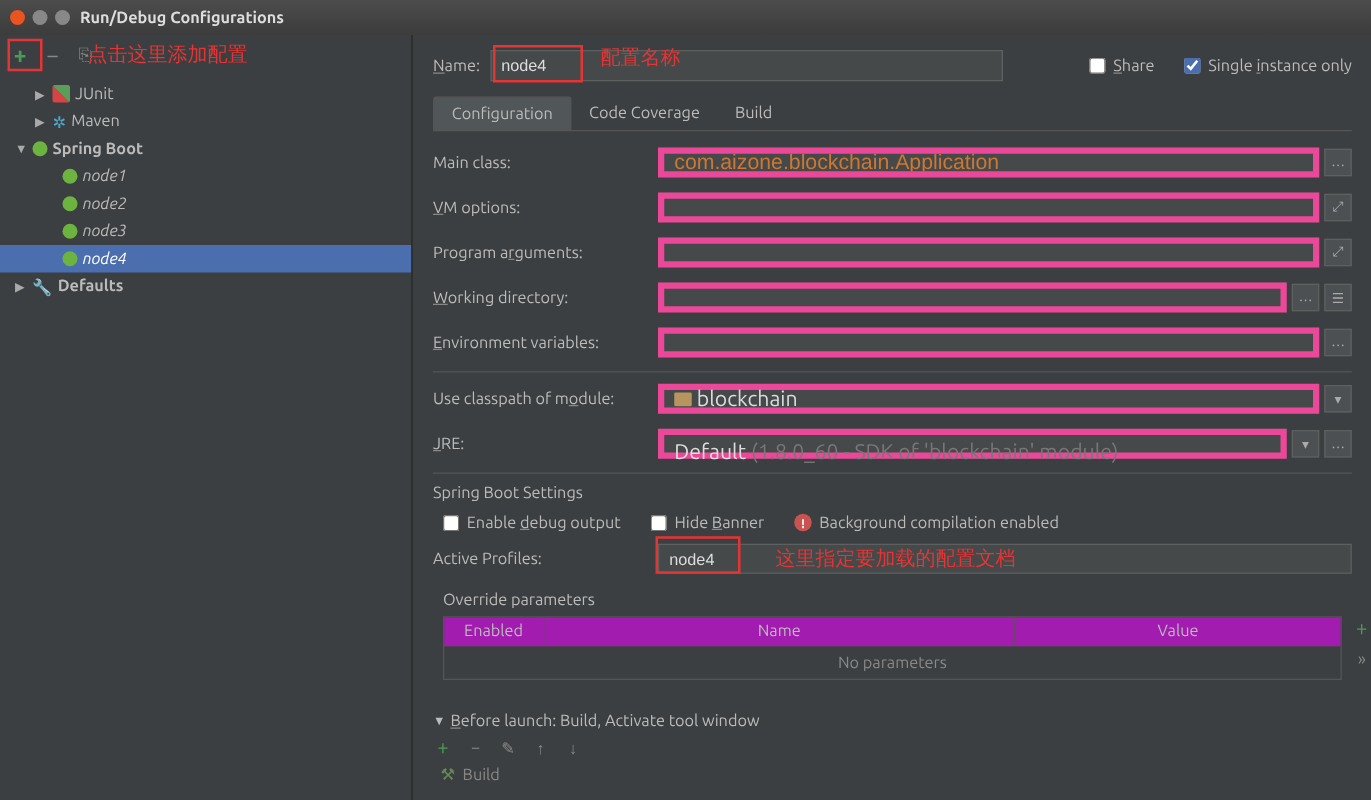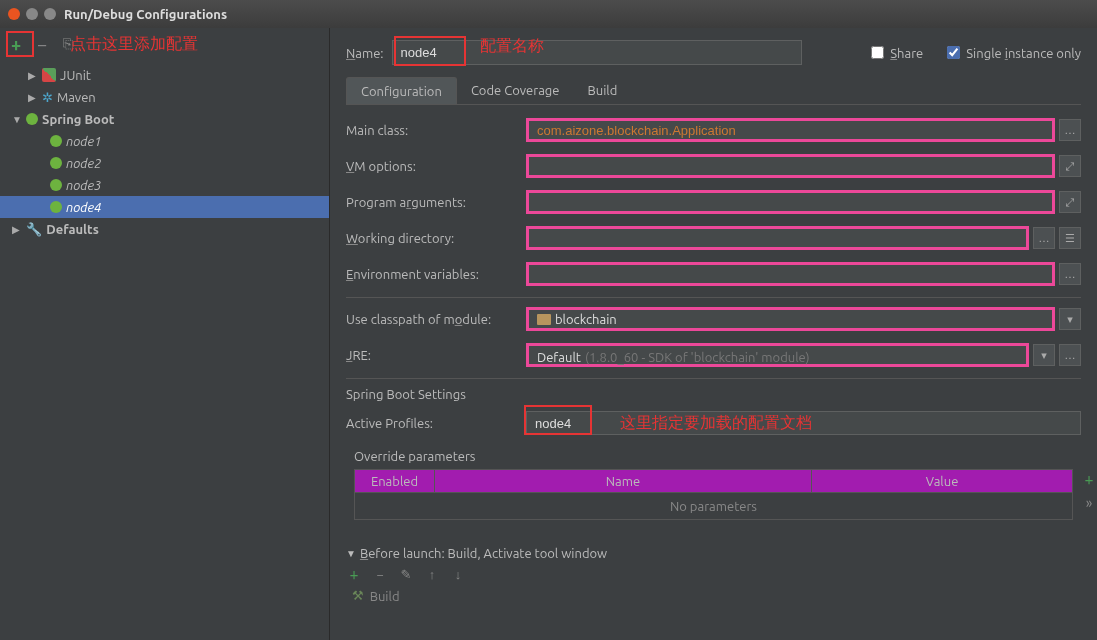--- a/index.html
+++ b/index.html
@@ -80,22 +80,22 @@
 .share-checks { display: flex; gap: 24px; margin-left: auto; }
 
 .tabs { display: flex; border-bottom: 1px solid #555; }
 .tab { padding: 6px 14px; cursor: pointer; color: #bbb; }
 .tab.active { background: #515658; border: 1px solid #555; border-bottom: none; border-radius: 3px 3px 0 0; }
 
 .form { padding: 12px 0; }
 .form-row { display: flex; align-items: center; margin-bottom: 10px; min-height: 26px; }
 .form-label { width: 180px; color: #bbb; }
 .form-input {
-  flex: 1; background: #45494a; border: 3px solid #ec4899; color: #ddd;
-  padding: 4px 8px; font-size: 13px; height: 24px;
+  flex: 1; background: #45494a; border: 5px solid #ec4899; color: #ddd;
+  padding: 4px 8px; font-size: 17px; height: 24px;
 }
 .form-input.main-class { color: #cc7832; }
 .form-suffix { width: 22px; height: 22px; background: #4c5052; border: 1px solid #5e6060; margin-left: 4px; display: flex; align-items: center; justify-content: center; cursor: pointer; font-size: 11px; color: #aaa; }
 .form-sep { height: 1px; background: #555; margin: 8px 0; }
 .section-label { color: #bbb; margin: 4px 0 10px 0; }
 
 .checkbox-row { display: flex; gap: 24px; align-items: center; padding-left: 8px; }
 .status-circle { width: 14px; height: 14px; border-radius: 50%; background: #c75450; display: inline-flex; align-items: center; justify-content: center; color: #fff; font-size: 10px; font-weight: bold; }
 
 .profiles-row { display: flex; align-items: center; margin-top: 10px; position: relative; }
@@ -262,20 +262,34 @@
           <span class="jre-hint">(1.8.0_60 - SDK of 'blockchain' module)</span>
         </div>
         <span class="form-suffix">▾</span>
         <span class="form-suffix">…</span>
       </div>
 
       <div class="form-sep"></div>
 
       <div class="section-label">Spring Boot Settings</div>
 
+      <div class="checkbox-row">
+        <label class="check-row">
+          <input type="checkbox" style=""> 
+            <span>Enable <u>d</u>ebug output</span>
+        </label>
+        <label class="check-row">
+          <input type="checkbox" style=""> 
+            <span>Hide <u>B</u>anner</span>
+        </label>
+        <span class="check-row">
+          <span class="status-circle">!</span>
+          <span>Background compilation enabled</span>
+        </span>
+      </div>
 
       <div class="profiles-row">
         <span class="profiles-label">Active Profiles:</span>
         <input class="profiles-input" value="node4" style="">
         <div class="red-box" style="left:178px; top:-6px; width:68px; height:30px;"></div>
         <div class="annotation" style="left:274px; top:2px;">这里指定要加载的配置文档</div>
       </div>
 
       <div class="override-section">
         <div class="override-title">Override parameters</div>

